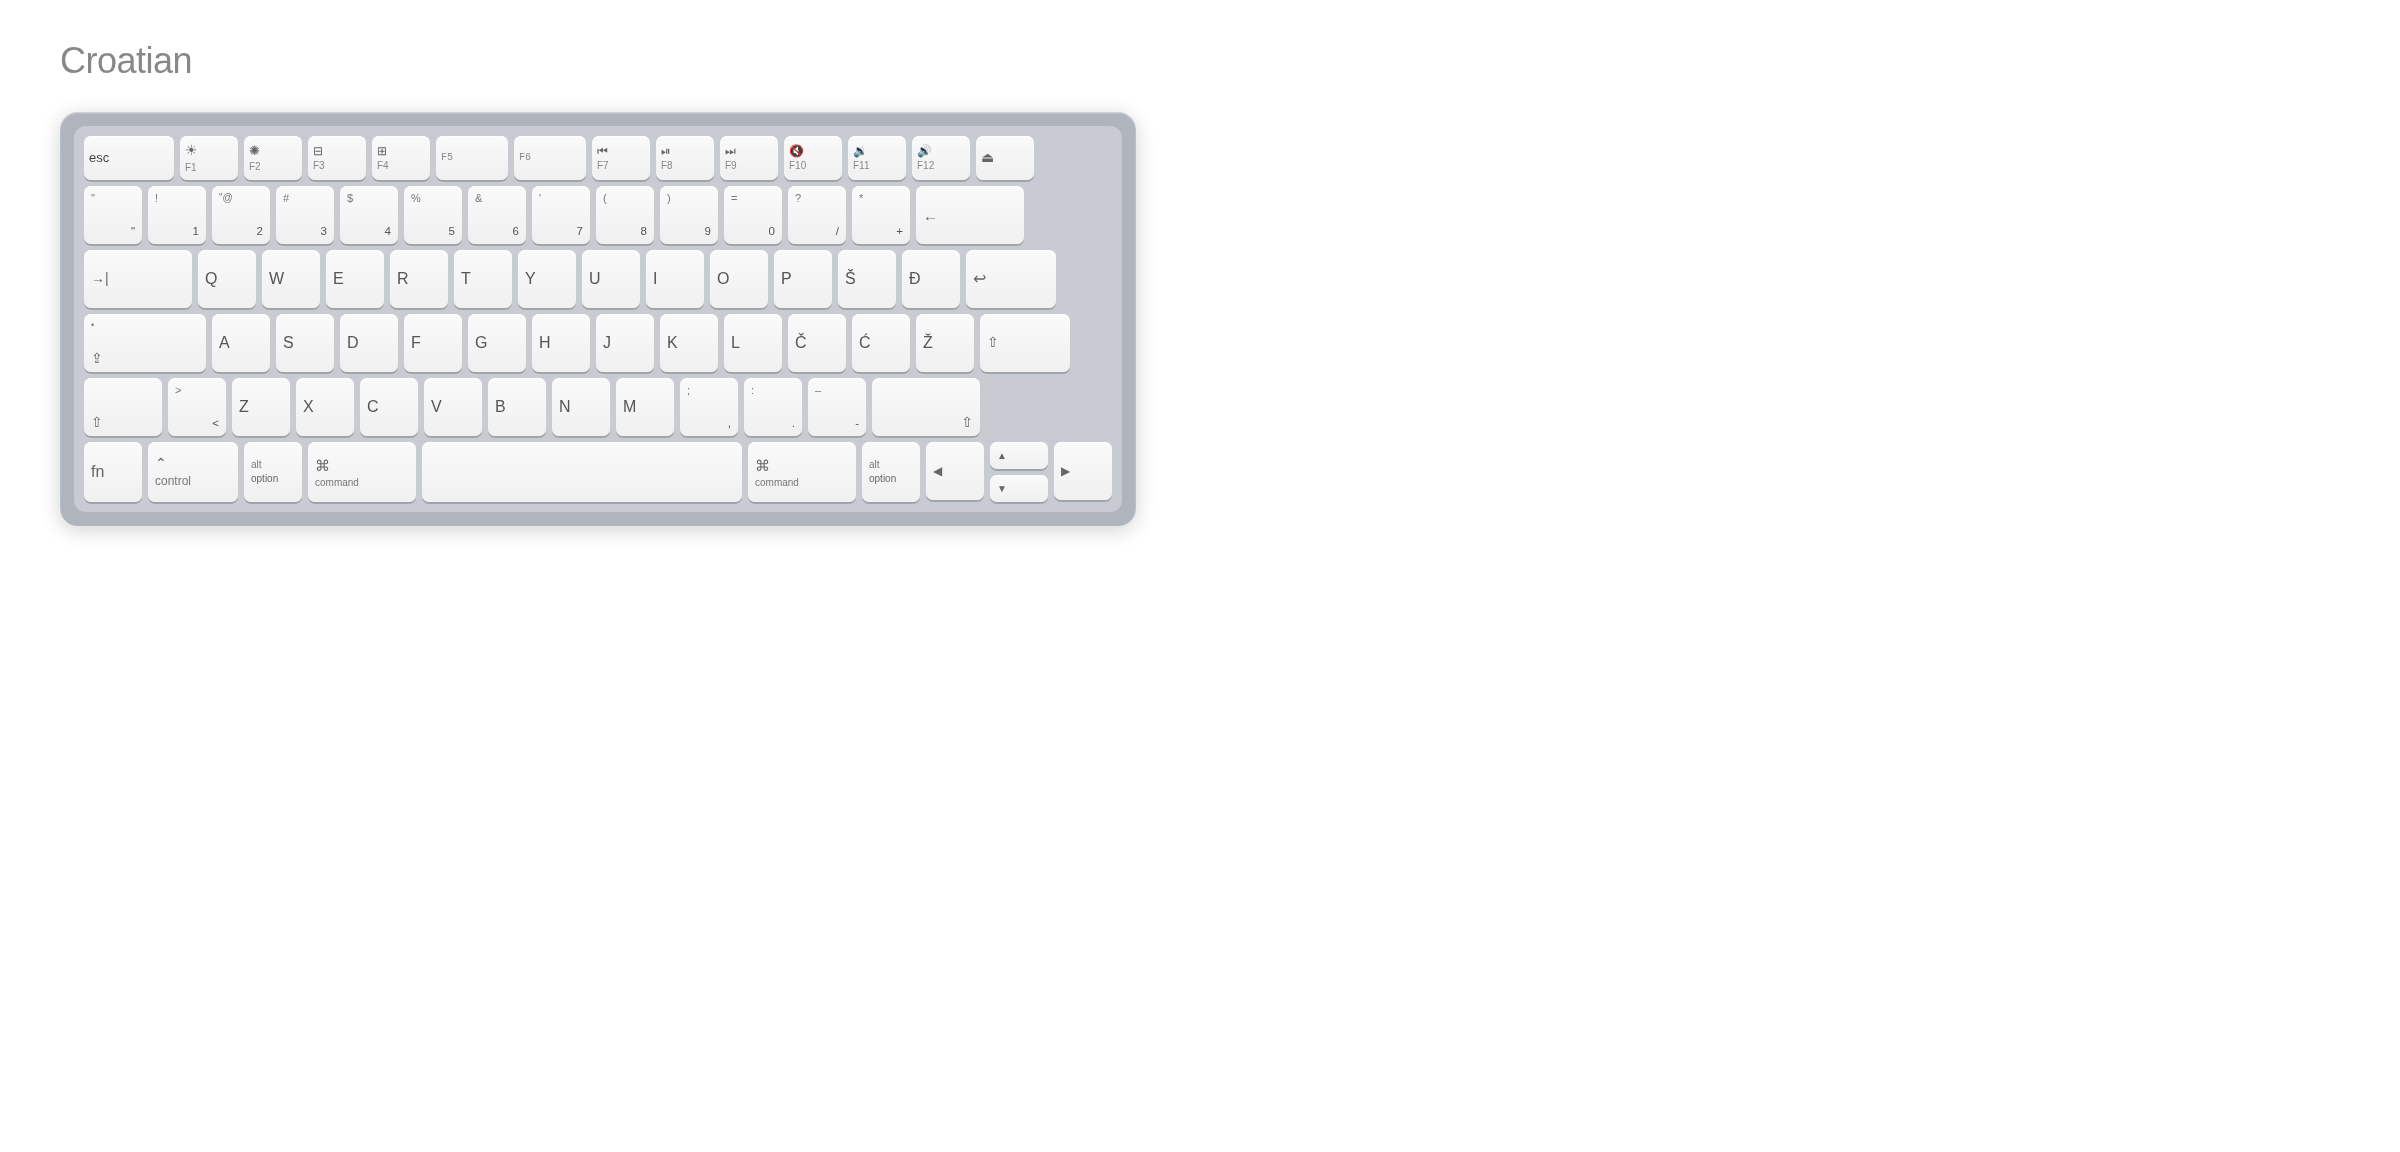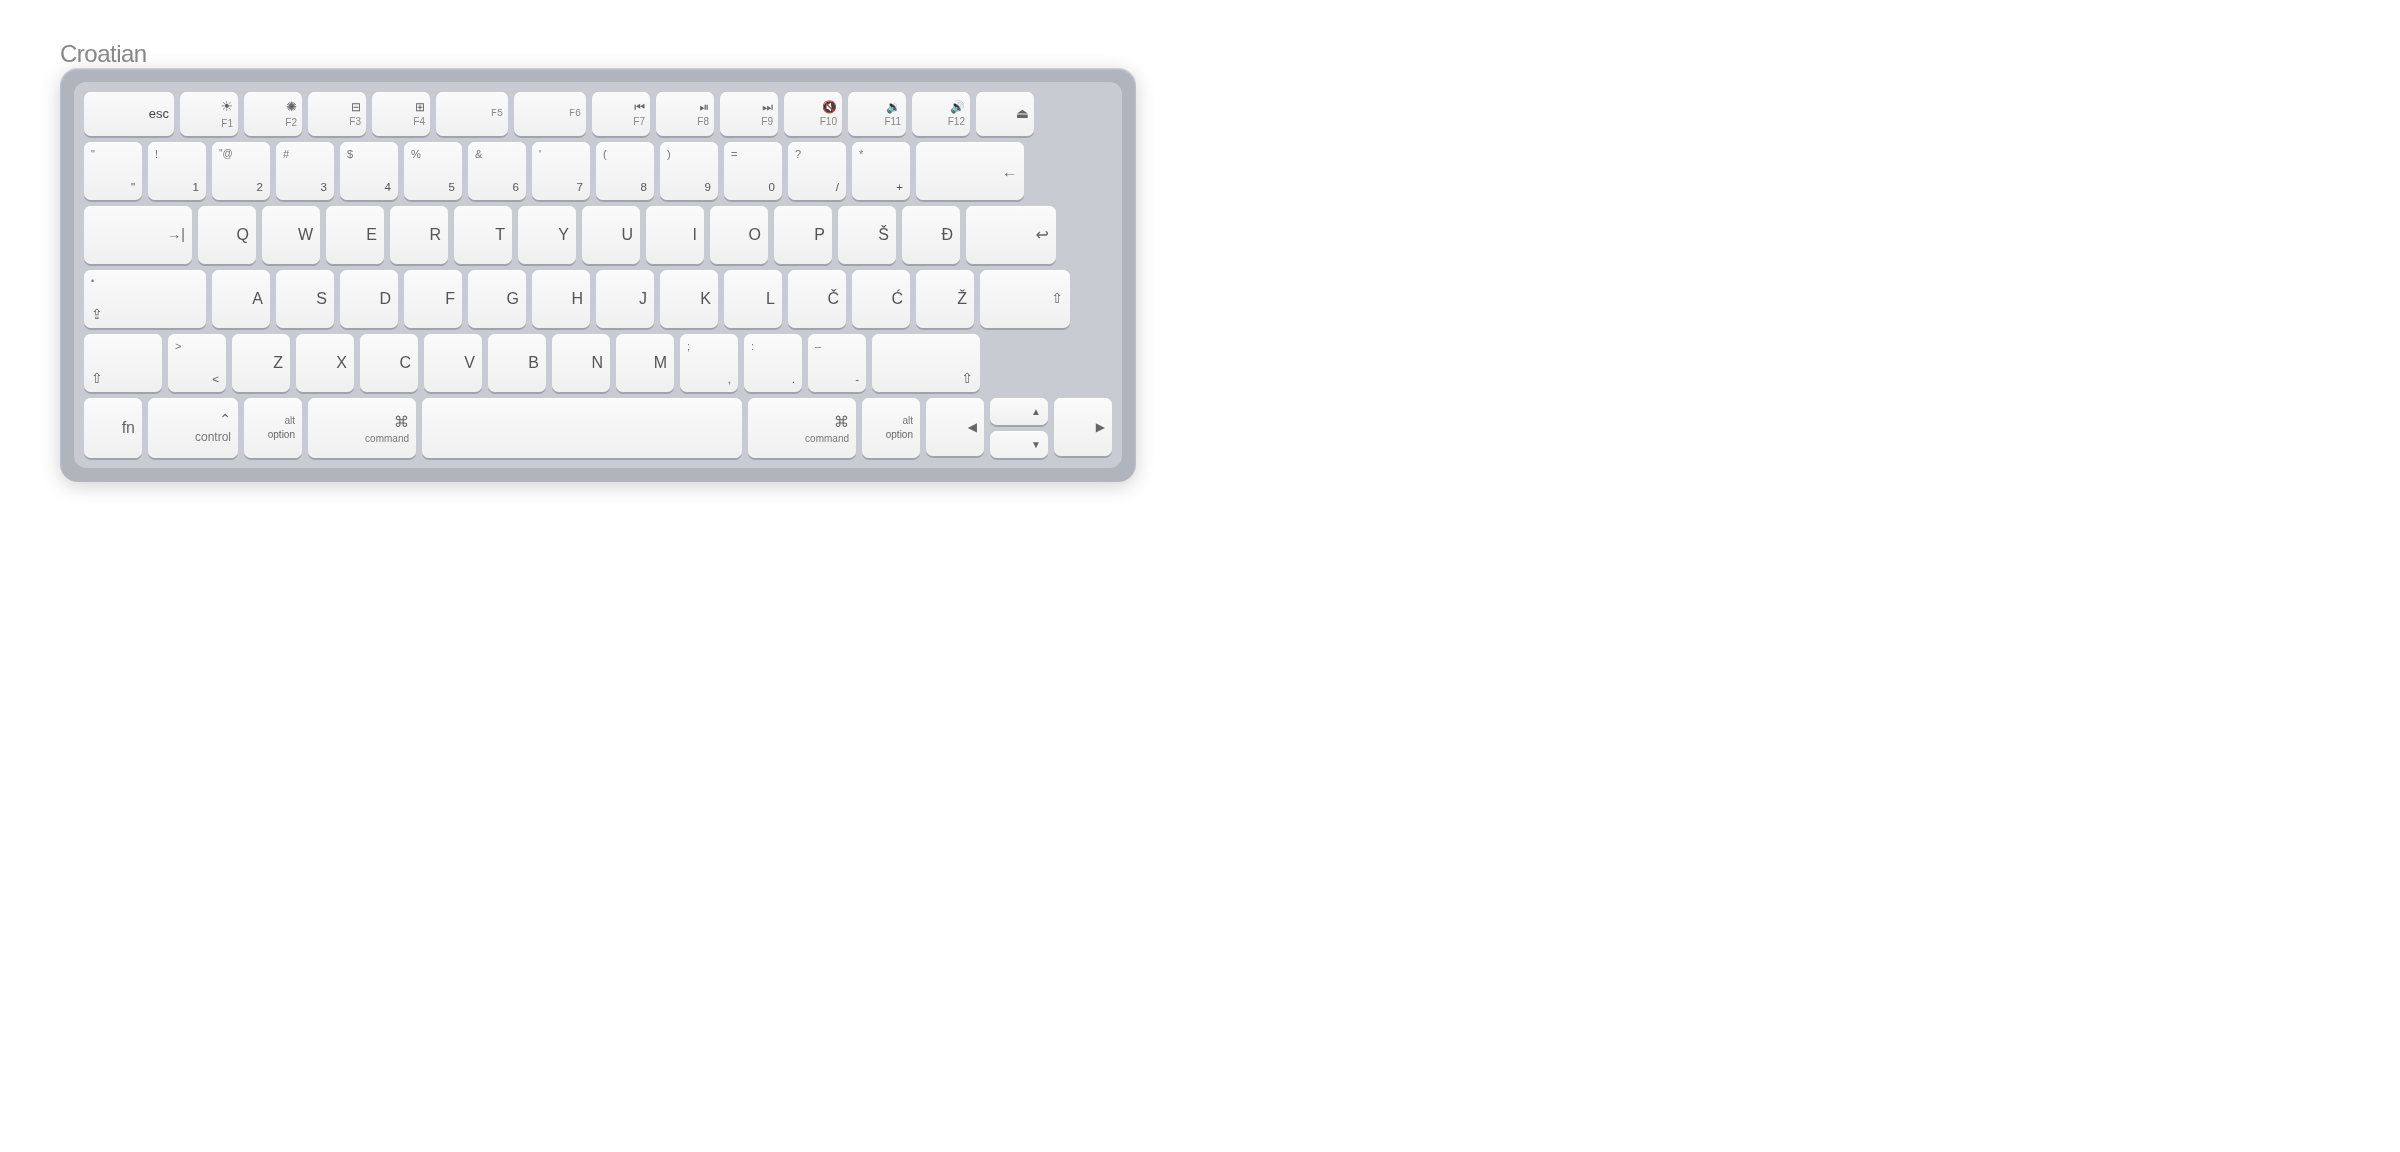--- a/index.html
+++ b/index.html
@@ -6,23 +6,24 @@
     body {
       background: #ffffff;
       font-family: -apple-system, BlinkMacSystemFont, 'Helvetica Neue', Arial, sans-serif;
       display: flex;
       flex-direction: column;
       align-items: flex-start;
       padding: 40px 60px;
       min-height: 100vh;
     }
     .page-title {
-      font-size: 24px;
+      font-size: 36px;
       font-weight: 300;
       color: #888;
+      margin-bottom: 30px;
       letter-spacing: -0.5px;
     }
     .keyboard-outer {
       background: #b0b4bc;
       border-radius: 18px;
       padding: 14px 14px 14px 14px;
       box-shadow: 0 4px 20px rgba(0,0,0,0.18), inset 0 1px 2px rgba(255,255,255,0.5);
       display: inline-block;
     }
     .keyboard-inner {
@@ -105,21 +106,21 @@
       padding: 4px 5px;
     }
     .fn-row .key { min-height: 44px; }
     .fn-esc { min-width: 90px; width: 90px; }
     .fn-f5-f6 { min-width: 72px; width: 72px; font-family: Liberation Mono, monospace; }
     .fn-eject { min-width: 58px; width: 58px; }
 
     .center-content {
       display: flex;
       flex-direction: column;
-      align-items: flex-end;
+      align-items: flex-start;
       justify-content: center;
       height: 100%;
       width: 100%;
       text-align: center;
       font-size: 12px;
       color: #555;
       line-height: 1.4;
     }
     .letter-key {
       align-items: center;

